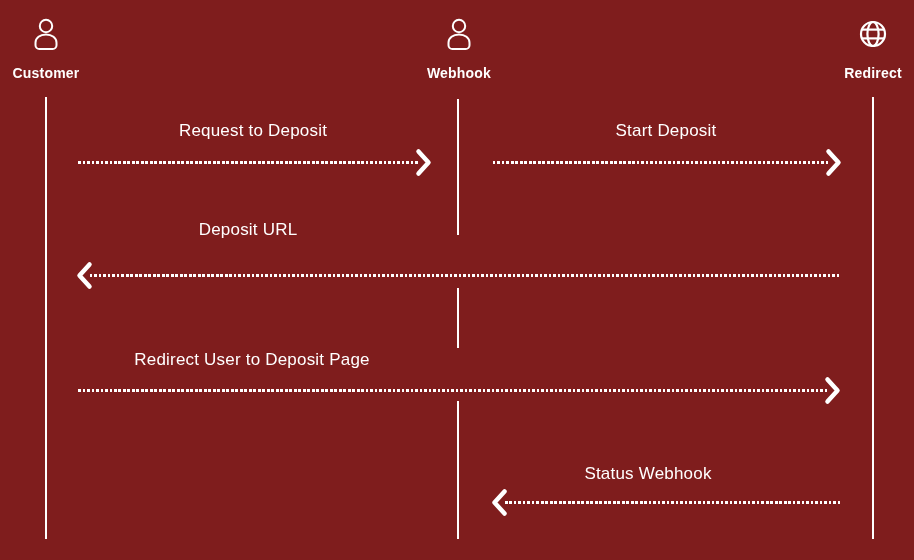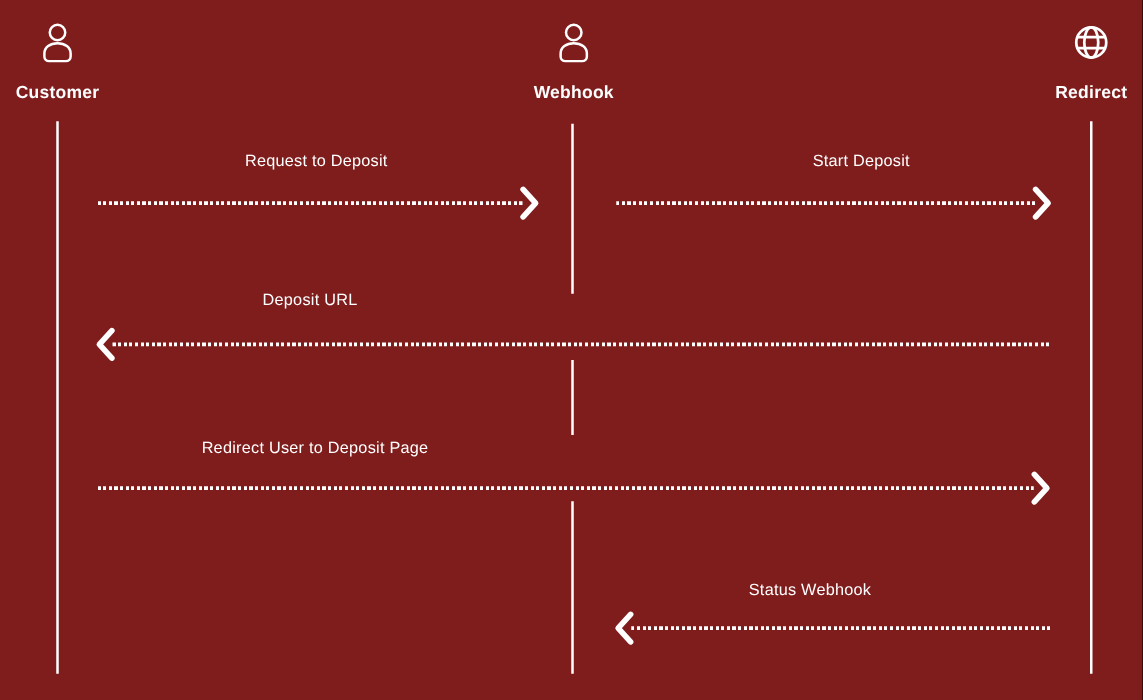--- a/index.html
+++ b/index.html
@@ -34,21 +34,21 @@
   }
   .lifeline{
     position:absolute;
     width:2px;
     background:#fff;
   }
   .msg-label{
     position:absolute;
     transform:translateX(-50%);
     color:#fff;
-    font-size:13px;
+    font-size:17px;
     letter-spacing:.2px;
     white-space:nowrap;
   }
   .msg-line{
     position:absolute;
     height:3px;
     background-image:repeating-linear-gradient(to right,#fff 0px,#fff 2.5px,transparent 2.5px,transparent 4.5px);
   }
   .chev{
     position:absolute;
@@ -99,29 +99,29 @@
 
   <div>
     <div class="msg-label" style="left:253px;top:121px;">Request to Deposit</div>
     <div class="msg-line" style="left:78px;top:161px;width:340px;"></div>
     <svg class="chev" style="left:415px;top:148px;" width="17" height="29" viewBox="0 0 17 29">
       <polyline points="3.5,3.5 13.5,14.5 3.5,25.5" fill="none" stroke="#fff" stroke-width="4.5" stroke-linecap="round" stroke-linejoin="round"></polyline>
     </svg>
   </div>
 
   <div>
-    <div class="msg-label" style="left:666px;top:121px;margin-left:23px;">Start Deposit</div>
+    <div class="msg-label" style="left:666px;top:121px;">Start Deposit</div>
     <div class="msg-line" style="left:493px;top:161px;width:335px;"></div>
     <svg class="chev" style="left:825px;top:148px;" width="17" height="29" viewBox="0 0 17 29">
       <polyline points="3.5,3.5 13.5,14.5 3.5,25.5" fill="none" stroke="#fff" stroke-width="4.5" stroke-linecap="round" stroke-linejoin="round"></polyline>
     </svg>
   </div>
 
   <div>
-    <div class="msg-label" style="left:248px;top:232px;">Deposit URL</div>
+    <div class="msg-label" style="left:248px;top:220px;">Deposit URL</div>
     <div class="msg-line" style="left:90px;top:274px;width:750px;"></div>
     <svg class="chev" style="left:76px;top:261px;" width="17" height="29" viewBox="0 0 17 29">
       <polyline points="13.5,3.5 3.5,14.5 13.5,25.5" fill="none" stroke="#fff" stroke-width="4.5" stroke-linecap="round" stroke-linejoin="round"></polyline>
     </svg>
   </div>
 
   <div>
     <div class="msg-label" style="left:252px;top:350px;">Redirect User to Deposit Page</div>
     <div class="msg-line" style="left:78px;top:389px;width:749px;"></div>
     <svg class="chev" style="left:824px;top:376px;" width="17" height="29" viewBox="0 0 17 29">

